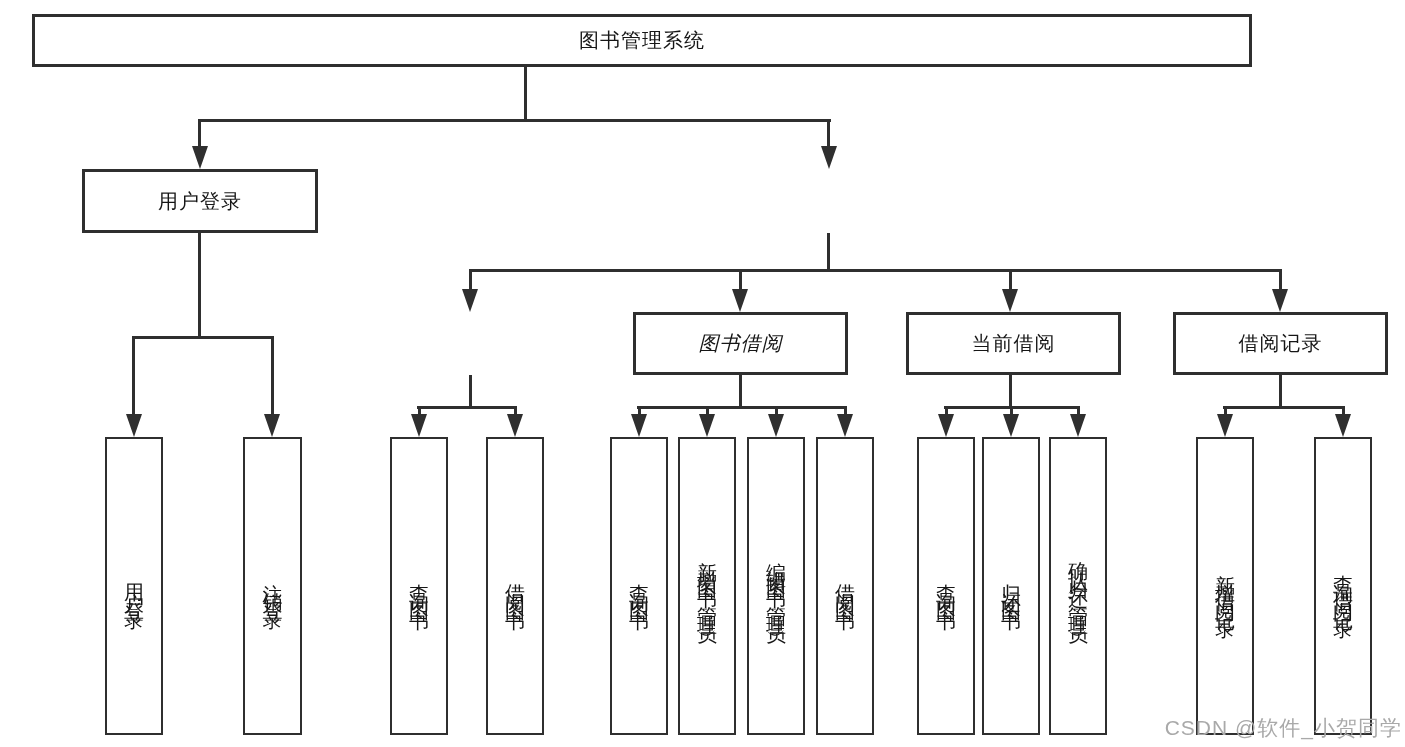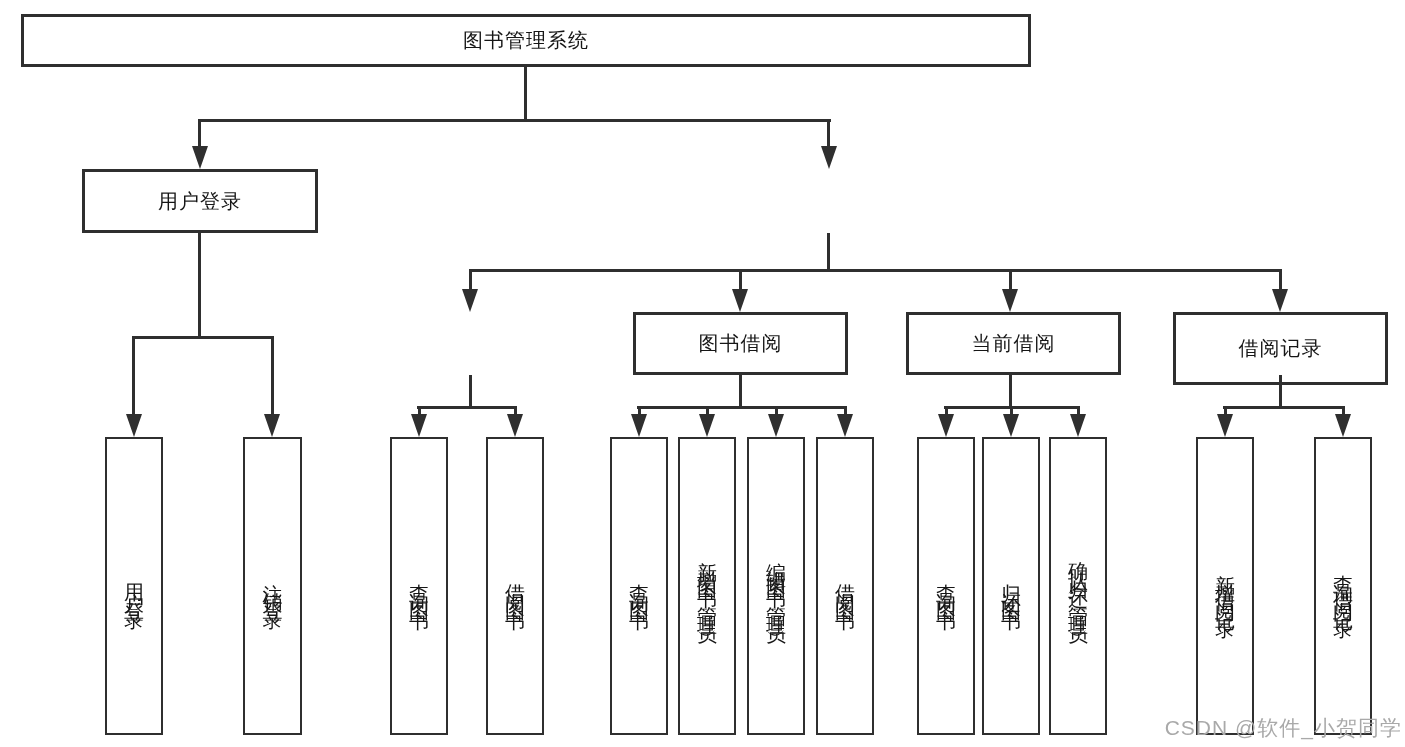--- a/index.html
+++ b/index.html
@@ -30,21 +30,21 @@
   .watermark {
     position:absolute; right:3px; bottom:5px;
     font-size:21px; color:var(--wm,#a9a9a9); letter-spacing:1px;
   }
 </style>
 </head>
 <body>
 
 <div class="canvas">
 
-  <div class="box" style="left:21px;top:14px;width:1010px;height:53px;">
+  <div class="box" style="left:32px;top:14px;width:1220px;height:53px;">
     <span class="lbl">图书管理系统</span>
   </div>
 
   <div class="cline" style="left:524px;top:67px;width:3px;height:53px;"></div>
   <div class="cline" style="left:198px;top:119px;width:633px;height:3px;"></div>
   <div class="cline" style="left:198px;top:119px;width:3px;height:28px;"></div>
   <div class="cline" style="left:827px;top:119px;width:3px;height:28px;"></div>
   <div class="arrow" style="left:192px;top:146px;"></div>
   <div class="arrow" style="left:821px;top:146px;"></div>
 
@@ -63,27 +63,27 @@
   <div class="cline" style="left:469px;top:269px;width:813px;height:3px;"></div>
   <div class="cline" style="left:469px;top:269px;width:3px;height:21px;"></div>
   <div class="cline" style="left:739px;top:269px;width:3px;height:21px;"></div>
   <div class="cline" style="left:1009px;top:269px;width:3px;height:21px;"></div>
   <div class="cline" style="left:1279px;top:269px;width:3px;height:21px;"></div>
   <div class="arrow" style="left:462px;top:289px;"></div>
   <div class="arrow" style="left:732px;top:289px;"></div>
   <div class="arrow" style="left:1002px;top:289px;"></div>
   <div class="arrow" style="left:1272px;top:289px;"></div>
 
-  <div class="box" style="left:633px;top:312px;width:215px;height:63px;">
+  <div class="box" style="left:633px;top:312px;width:215px;height:63px;font-style:italic;">
     <span class="lbl">图书借阅</span>
   </div>
   <div class="box" style="left:906px;top:312px;width:215px;height:63px;">
     <span class="lbl">当前借阅</span>
   </div>
-  <div class="box" style="left:1173px;top:312px;width:215px;height:73px;">
+  <div class="box" style="left:1173px;top:312px;width:215px;height:63px;">
     <span class="lbl">借阅记录</span>
   </div>
 
   <div class="cline" style="left:469px;top:375px;width:3px;height:32px;"></div>
   <div class="cline" style="left:417px;top:406px;width:100px;height:3px;"></div>
   <div class="cline" style="left:418px;top:406px;width:3px;height:10px;"></div>
   <div class="cline" style="left:514px;top:406px;width:3px;height:10px;"></div>
   <div class="arrow" style="left:411px;top:414px;"></div>
   <div class="arrow" style="left:507px;top:414px;"></div>
 

